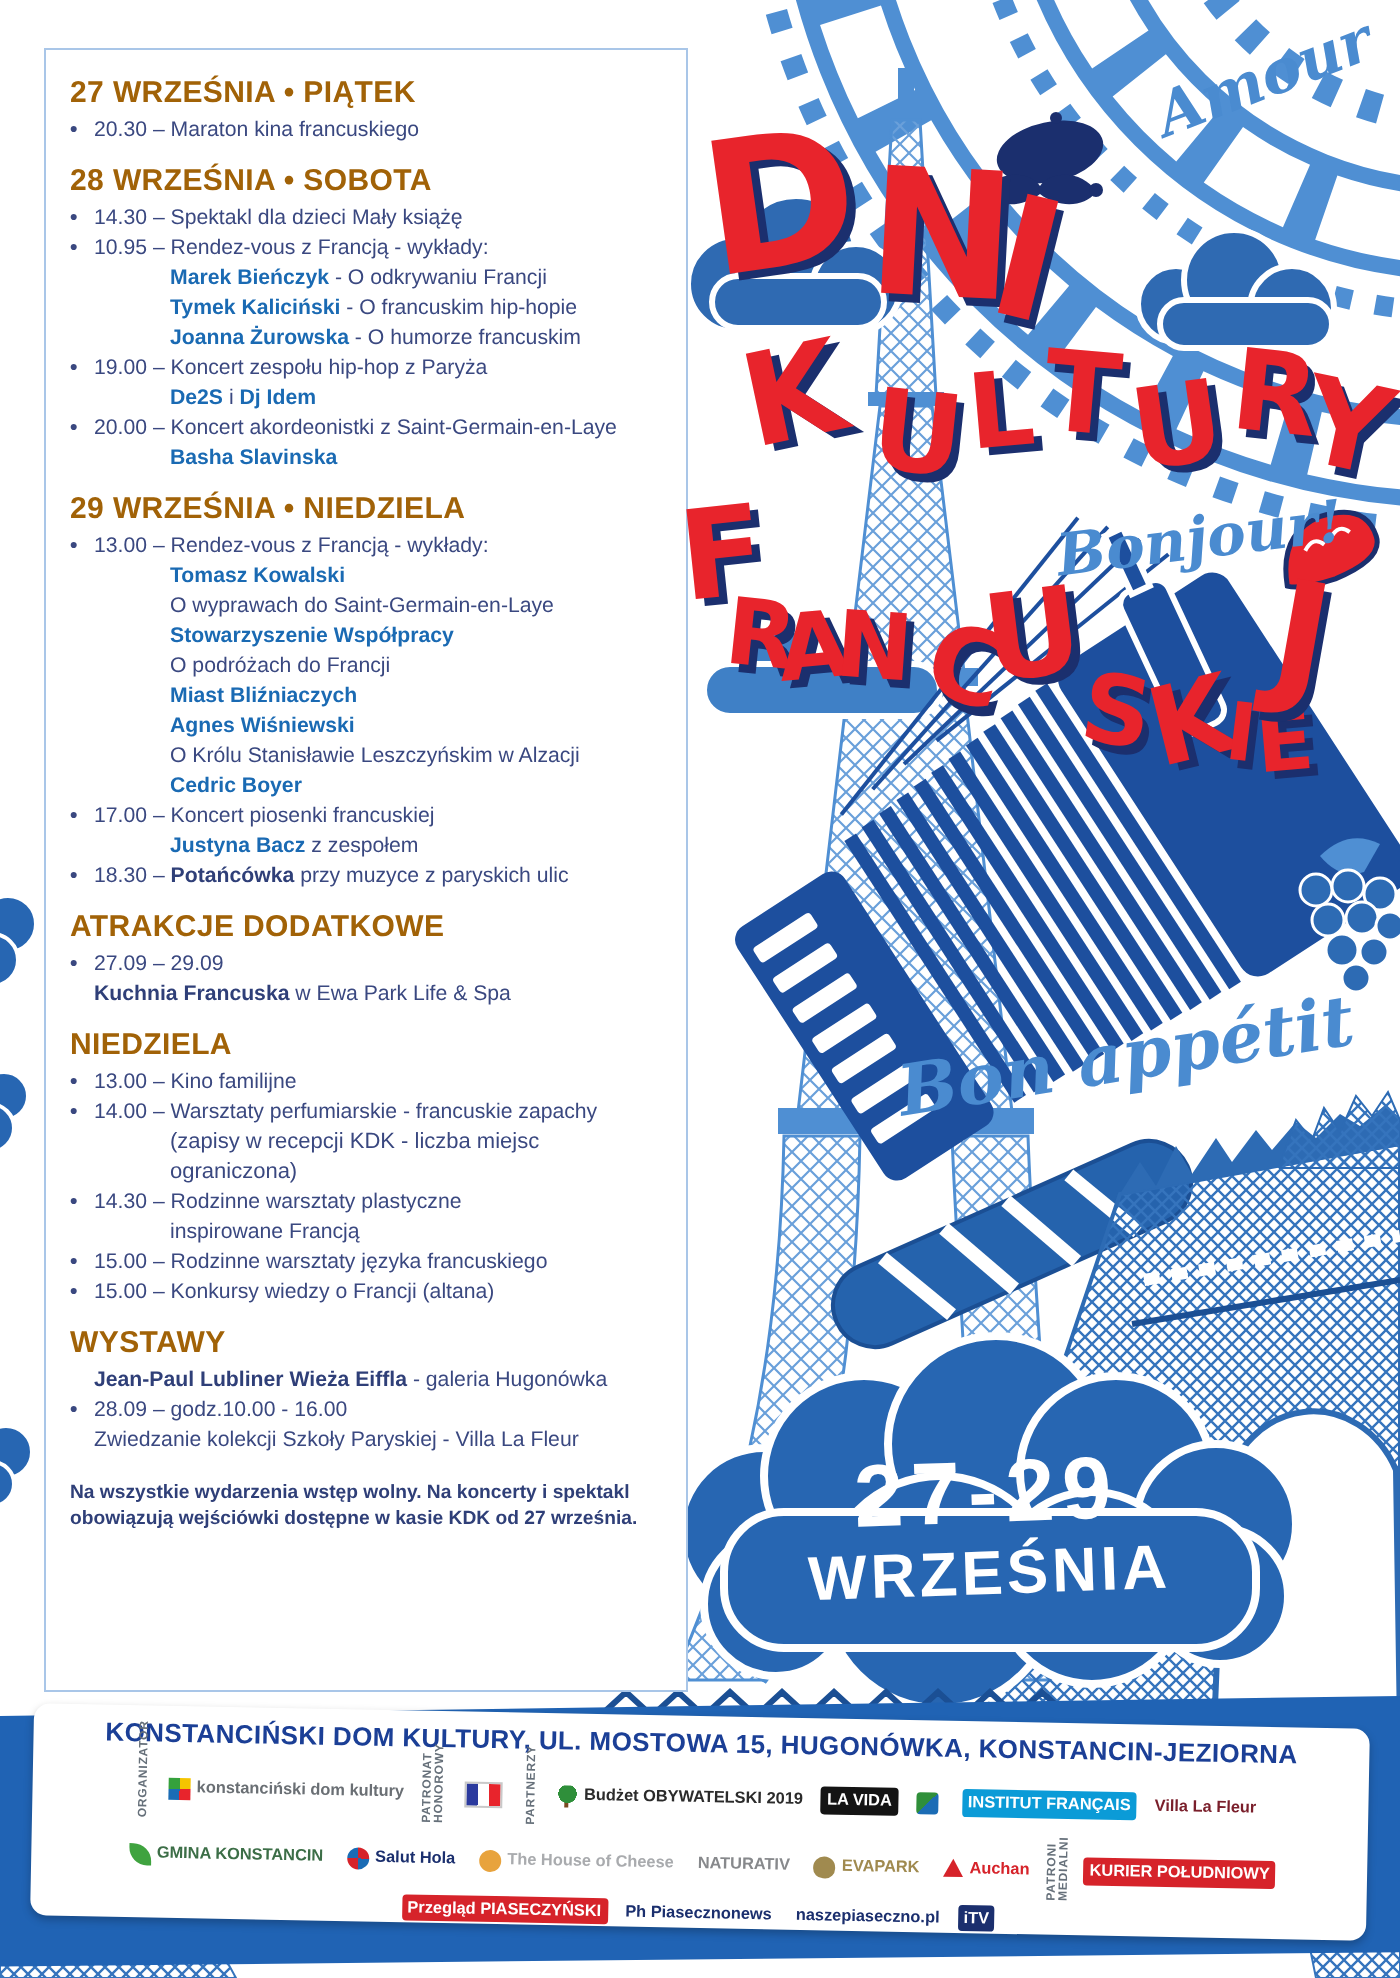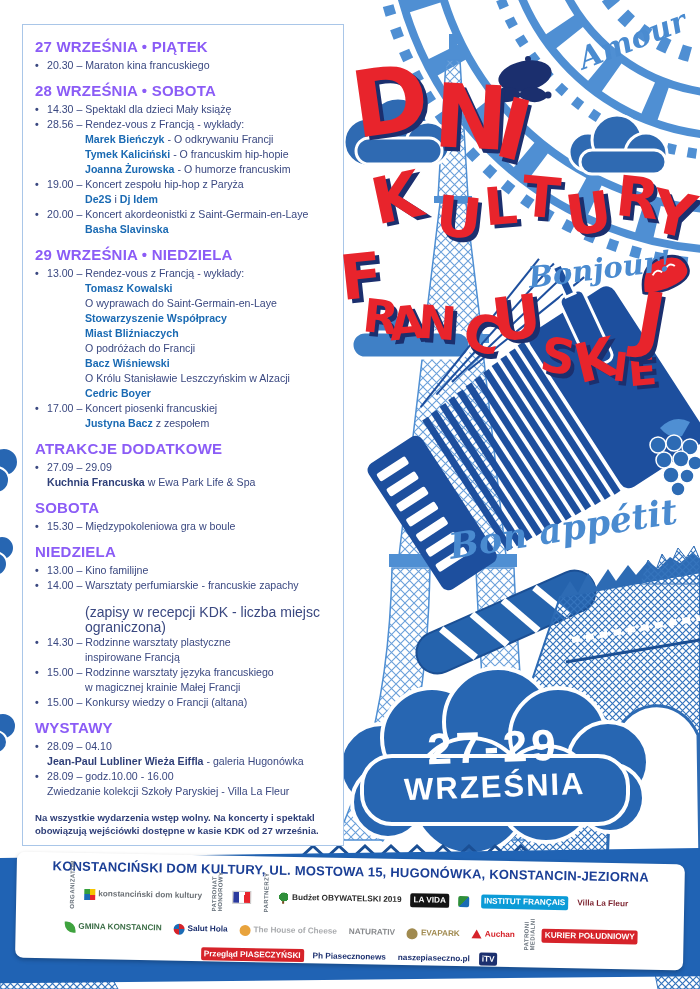--- a/index.html
+++ b/index.html
@@ -18,26 +18,26 @@
   .tl{position:absolute;color:#e8242c;font-family:"DejaVu Sans","Liberation Sans",sans-serif;
     font-weight:900;line-height:1;text-shadow:4px 4px 0 #1b2f6e;}
   
   #datebadge{position:absolute;left:358px;top:724px;width:272px;z-index:3;text-align:center;
     color:#ffffff;font-weight:900;transform:rotate(-2deg);}
   #datebadge .d1{font-size:44px;letter-spacing:4px;line-height:1.05;}
   #datebadge .d2{font-size:31px;letter-spacing:2px;line-height:1.1;}
   
   #progbox{position:absolute;left:22px;top:24px;width:322px;height:822px;background:#ffffff;
     border:1px solid #a9c6e8;z-index:5;box-sizing:border-box;padding:13px 8px 0 12px;}
-  .sec-h{color:#8b5cf6;font-weight:bold;font-size:15px;line-height:17px;margin:9px 0 3px 0;letter-spacing:.2px;}
+  .sec-h{color:#a16207;font-weight:bold;font-size:15px;line-height:17px;margin:9px 0 3px 0;letter-spacing:.2px;}
   .section:first-child .sec-h{margin-top:0;}
   .line{position:relative;font-size:10.6px;line-height:15px;color:#3a4880;padding-left:12px;}
   .line.bullet::before{content:"\2022";position:absolute;left:0;top:0;color:#3a4880;font-weight:bold;}
   .line.sub{padding-left:50px;}
-  .line.sub.small{font-size:14px;margin-top:12px;}
+  .line.sub.small{font-size:11px;}
   .line.plain{padding-left:12px;}
   .s-r{color:#3a4880;}
   .s-b{color:#1a6ab3;font-weight:bold;}
   .s-i{color:#3a4880;}
   .s-nb{color:#2f3f78;font-weight:bold;}
   #note{margin-top:12px;font-size:9.6px;line-height:13px;font-weight:bold;color:#2f3f78;width:292px;}
   
   #band{position:absolute;left:0;top:846px;width:700px;height:143px;background:#2063b4;z-index:7;
     clip-path:polygon(0 12px,100% 2px,100% 91%,0 96%);}
   #banner{position:absolute;left:16px;top:858px;width:668px;height:106px;background:#ffffff;z-index:8;
@@ -276,66 +276,61 @@
 
   <div id="progbox">
     <div>
         <div class="section">
           <div class="sec-h">27 WRZEŚNIA • PIĄTEK</div>
           <div class="line bullet"><span class="s-r">20.30 – Maraton kina francuskiego</span></div>
         </div>
         <div class="section">
           <div class="sec-h">28 WRZEŚNIA • SOBOTA</div>
           <div class="line bullet"><span class="s-r">14.30 – Spektakl dla dzieci </span><span class="s-i">Mały książę</span></div>
-          <div class="line bullet"><span class="s-r">28.56 – </span><span class="s-i">Rendez-vous z Francją</span><span class="s-r"> - wykłady:</span></div>
+          <div class="line bullet"><span class="s-r">10.95 – </span><span class="s-i">Rendez-vous z Francją</span><span class="s-r"> - wykłady:</span></div>
           <div class="line sub"><span class="s-b">Marek Bieńczyk</span><span class="s-r"> - </span><span class="s-i">O odkrywaniu Francji</span></div>
           <div class="line sub"><span class="s-b">Tymek Kaliciński</span><span class="s-r"> - </span><span class="s-i">O francuskim hip-hopie</span></div>
           <div class="line sub"><span class="s-b">Joanna Żurowska</span><span class="s-r"> - </span><span class="s-i">O humorze francuskim</span></div>
           <div class="line bullet"><span class="s-r">19.00 – Koncert zespołu hip-hop z Paryża</span></div>
           <div class="line sub"><span class="s-b">De2S</span><span class="s-r"> i </span><span class="s-b">Dj Idem</span></div>
           <div class="line bullet"><span class="s-r">20.00 – Koncert akordeonistki z Saint-Germain-en-Laye</span></div>
           <div class="line sub"><span class="s-b">Basha Slavinska</span></div>
         </div>
         <div class="section">
           <div class="sec-h">29 WRZEŚNIA • NIEDZIELA</div>
           <div class="line bullet"><span class="s-r">13.00 – </span><span class="s-i">Rendez-vous z Francją</span><span class="s-r"> - wykłady:</span></div>
           <div class="line sub"><span class="s-b">Tomasz Kowalski</span></div>
           <div class="line sub"><span class="s-i">O wyprawach do Saint-Germain-en-Laye</span></div>
           <div class="line sub"><span class="s-b">Stowarzyszenie Współpracy</span></div>
+          <div class="line sub"><span class="s-i">O podróżach do Francji</span></div>
           <div class="line sub"><span class="s-b">Miast Bliźniaczych</span></div>
-          <div class="line sub"><span class="s-i">O podróżach do Francji</span></div>
-          <div class="line sub"><span class="s-b">Bacz Wiśniewski</span></div>
+          <div class="line sub"><span class="s-b">Agnes Wiśniewski</span></div>
           <div class="line sub"><span class="s-i">O Królu Stanisławie Leszczyńskim w Alzacji</span></div>
           <div class="line sub"><span class="s-b">Cedric Boyer</span></div>
           <div class="line bullet"><span class="s-r">17.00 – Koncert piosenki francuskiej</span></div>
           <div class="line sub"><span class="s-b">Justyna Bacz</span><span class="s-r"> z zespołem</span></div>
+          <div class="line bullet"><span class="s-r">18.30 – </span><span class="s-nb">Potańcówka</span><span class="s-r"> przy muzyce z paryskich ulic</span></div>
         </div>
         <div class="section">
           <div class="sec-h">ATRAKCJE DODATKOWE</div>
           <div class="line bullet"><span class="s-r">27.09 – 29.09</span></div>
           <div class="line plain"><span class="s-nb">Kuchnia Francuska</span><span class="s-r"> w Ewa Park Life &amp; Spa</span></div>
-        </div>
-        <div class="section">
-          <div class="sec-h">SOBOTA</div>
-          <div class="line bullet"><span class="s-r">15.30 – Międzypokoleniowa gra w boule</span></div>
         </div>
         <div class="section">
           <div class="sec-h">NIEDZIELA</div>
           <div class="line bullet"><span class="s-r">13.00 – Kino familijne</span></div>
           <div class="line bullet"><span class="s-r">14.00 – Warsztaty perfumiarskie - francuskie zapachy</span></div>
           <div class="line sub small"><span class="s-r">(zapisy w recepcji KDK - liczba miejsc ograniczona)</span></div>
           <div class="line bullet"><span class="s-r">14.30 – Rodzinne warsztaty plastyczne</span></div>
           <div class="line sub"><span class="s-r">inspirowane Francją</span></div>
           <div class="line bullet"><span class="s-r">15.00 – Rodzinne warsztaty języka francuskiego</span></div>
-          <div class="line sub"><span class="s-r">w magicznej krainie Małej Francji</span></div>
           <div class="line bullet"><span class="s-r">15.00 – Konkursy wiedzy o Francji (altana)</span></div>
         </div>
         <div class="section">
           <div class="sec-h">WYSTAWY</div>
-          <div class="line bullet"><span class="s-r">28.09 – 04.10</span></div>
           <div class="line plain"><span class="s-nb">Jean-Paul Lubliner Wieża Eiffla</span><span class="s-r"> - galeria Hugonówka</span></div>
           <div class="line bullet"><span class="s-r">28.09 – godz.10.00 - 16.00</span></div>
           <div class="line plain"><span class="s-r">Zwiedzanie kolekcji Szkoły Paryskiej - Villa La Fleur</span></div>
         </div>
       </div>
     <div id="note">Na wszystkie wydarzenia wstęp wolny. Na koncerty i spektakl obowiązują wejściówki dostępne w kasie KDK od 27 września.</div>
   </div>
 
   <div id="band"></div>
   <div id="banner">

